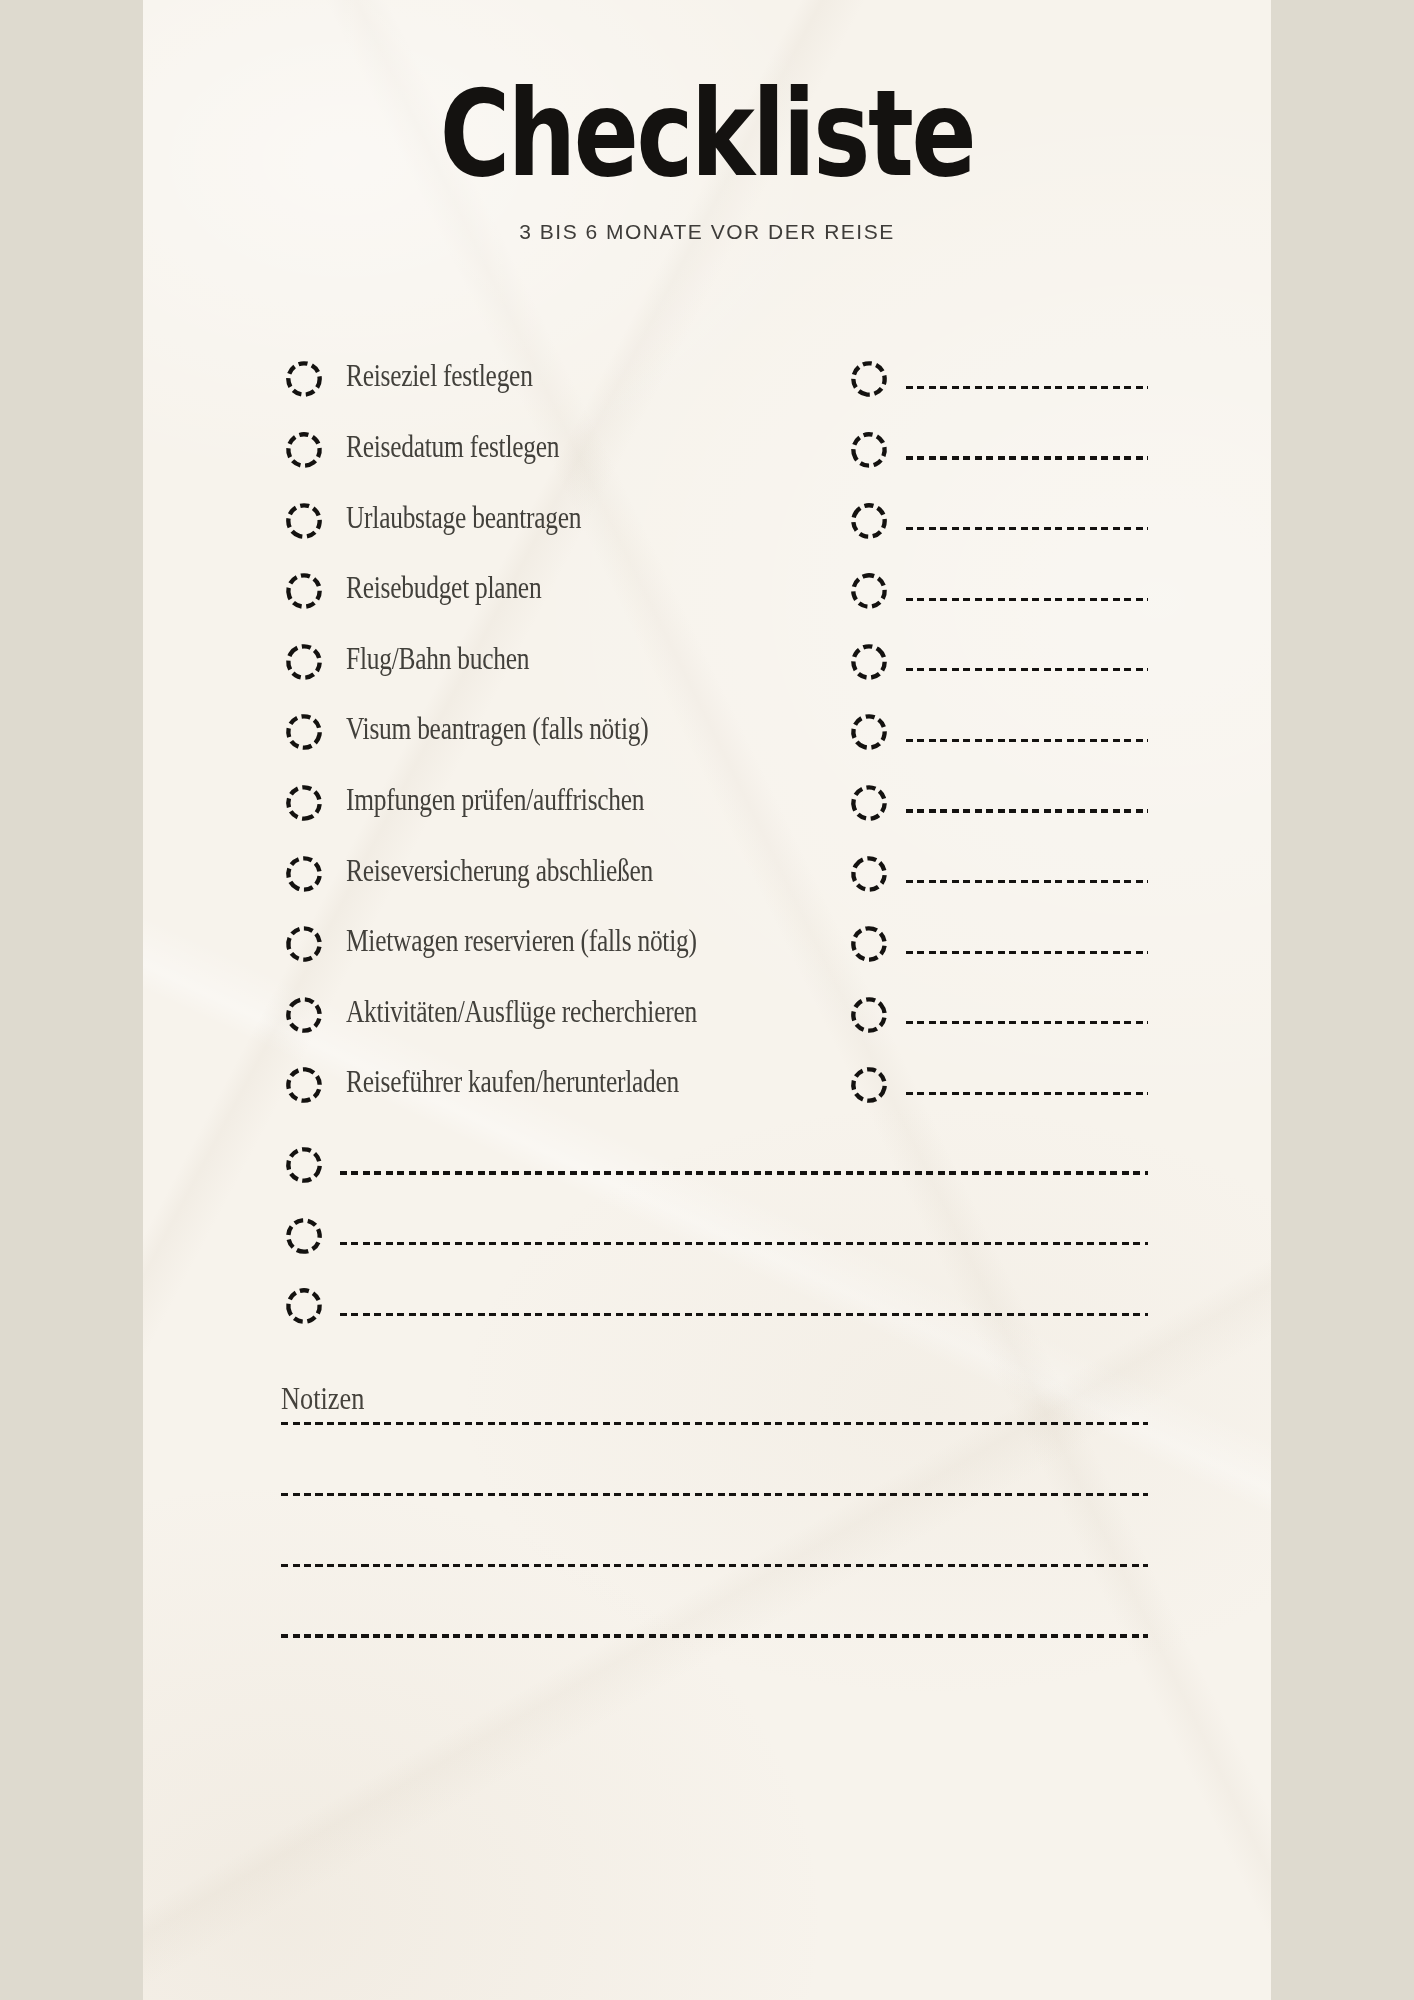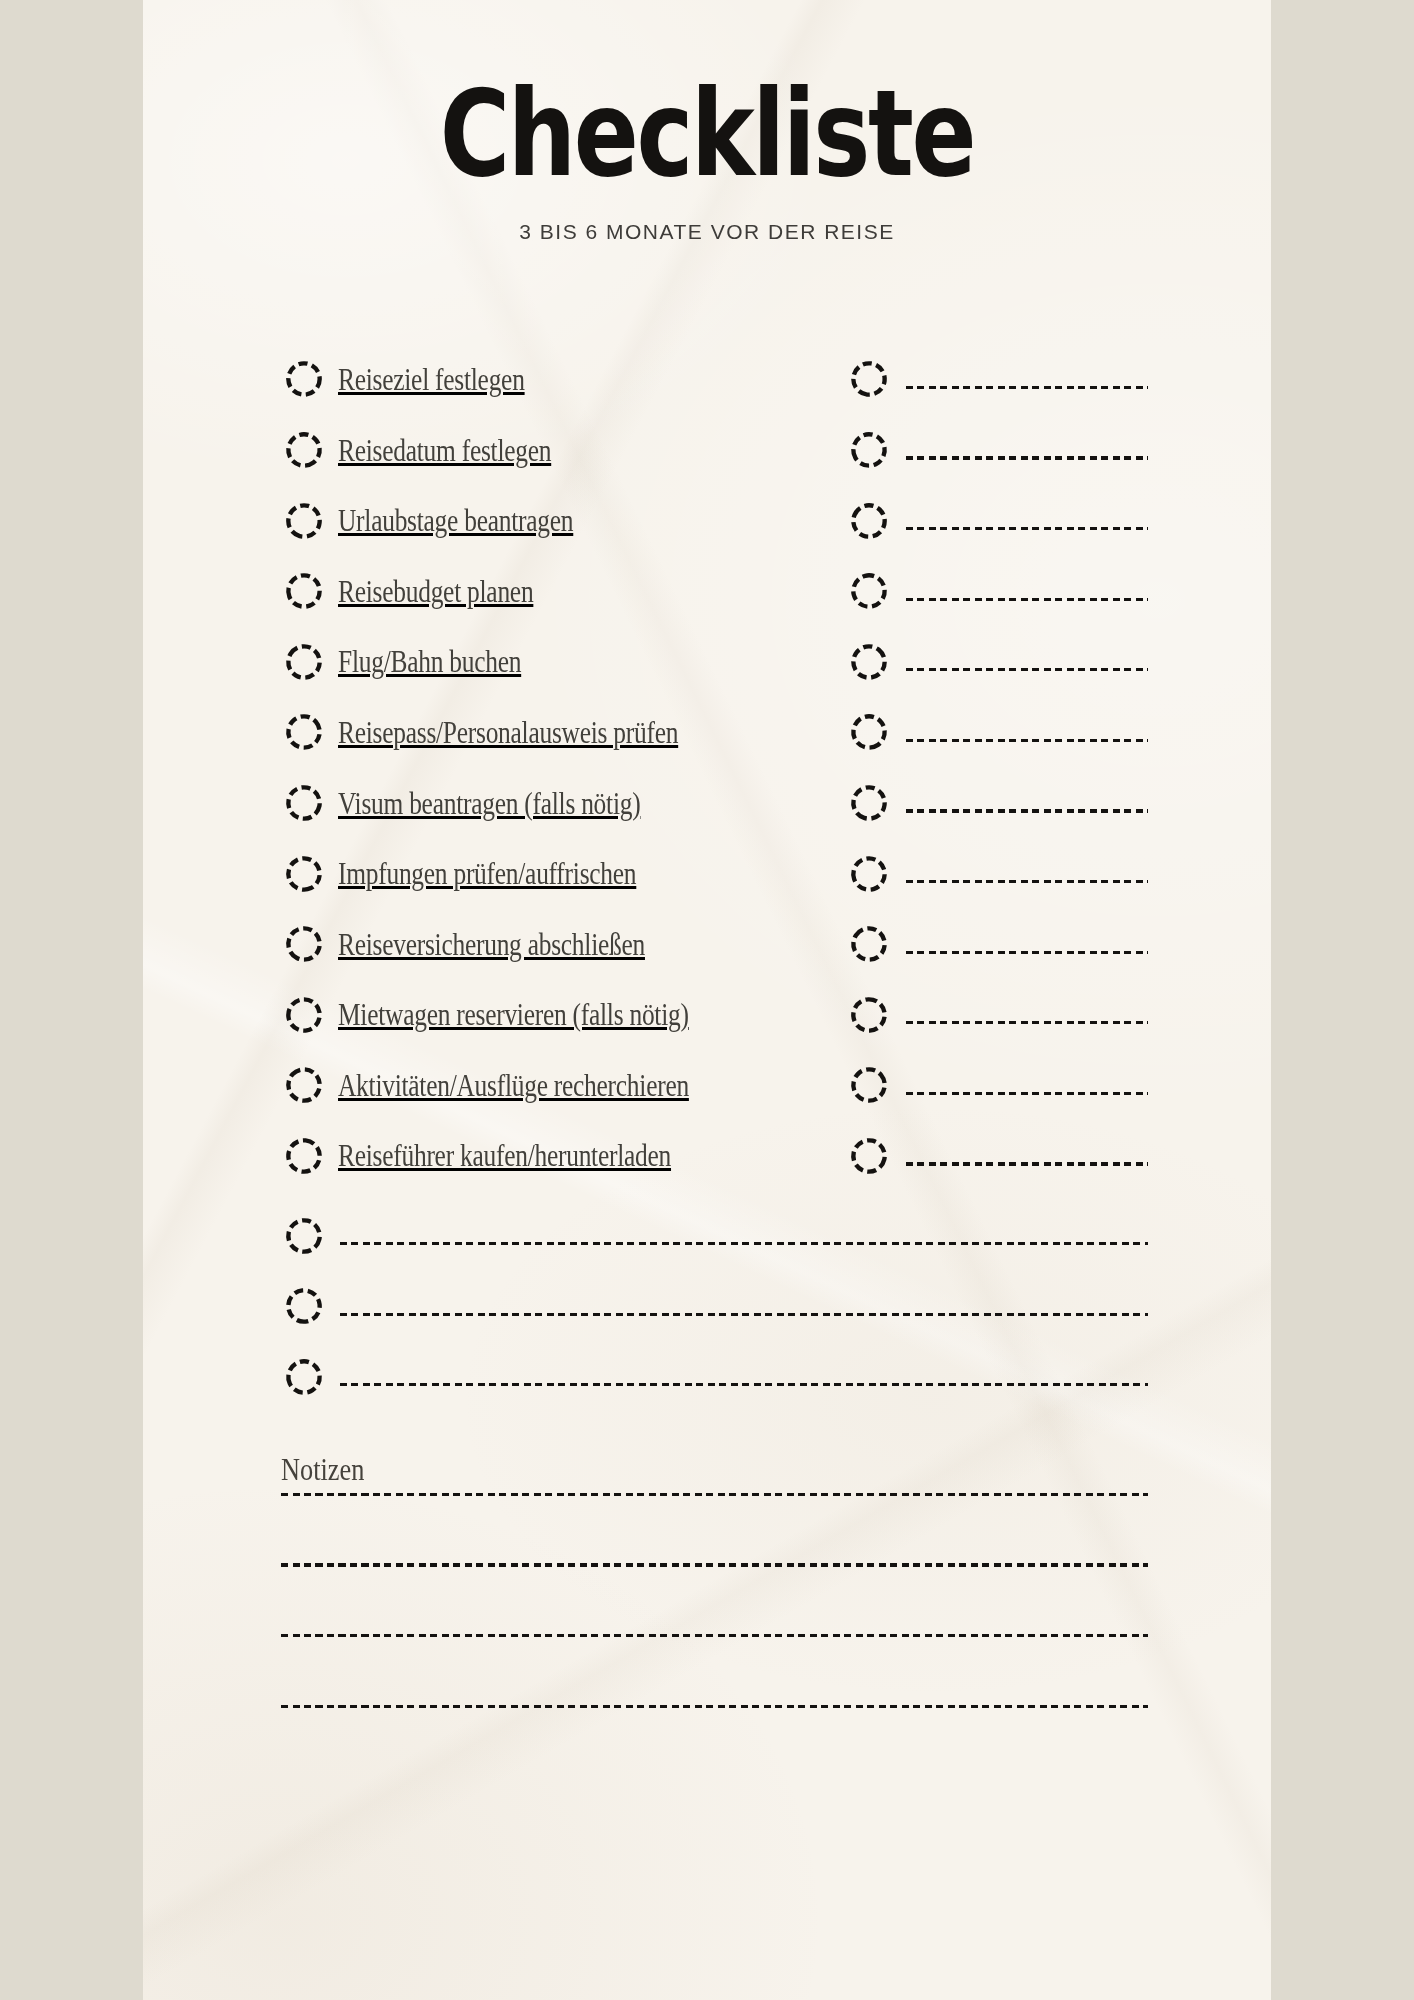--- a/index.html
+++ b/index.html
@@ -43,21 +43,21 @@
     margin-top:26px;
     font-family:"Liberation Sans", sans-serif;
     font-weight:300;
     font-size:21px;
     line-height:1.15;
     letter-spacing:1.5px;
     color:#3e3c39;
   }
   .rows { position:relative; margin:100px 123px 0 142px; }
   .row { display:flex; align-items:center; height:70.6px; }
-  .row .left  { display:flex; align-items:center; gap:15px; flex:0 0 565px; width:565px;text-decoration:underline; }
+  .row .left  { display:flex; gap:23px; flex:0 0 565px; width:565px; }
   .row .right { display:flex; align-items:center; gap:18px; flex:1; }
   .row.full   { gap:17px; }
   .row:not(.full) + .row.full { margin-top:9px; }
   svg.cb { width:38px; height:38px; flex:0 0 38px; color:var(--ink,#141210); }
   .label {
     font-size:31px;
     letter-spacing:-.3px;
     color:var(--text_color,#42403b);
     transform:scaleX(.82);
     transform-origin:left center;
@@ -161,34 +161,20 @@
     </div>
     <div class="right">
       <svg class="cb" viewBox="0 0 40 40" style="transform: rotate(309deg);">
         <circle cx="20" cy="20" r="16.5" fill="none" stroke="currentColor" stroke-width="4.6" stroke-dasharray="9.5 4.8"></circle>
       </svg>
       <div class="dline"></div>
     </div>
   </div>
 
 
-  <div class="row">
-    <div class="left">
-      <svg class="cb" viewBox="0 0 40 40" style="transform: rotate(318deg);">
-        <circle cx="20" cy="20" r="16.5" fill="none" stroke="currentColor" stroke-width="4.6" stroke-dasharray="9.5 4.8"></circle>
-      </svg>
-      <span class="label">Reisepass/Personalausweis prüfen</span>
-    </div>
-    <div class="right">
-      <svg class="cb" viewBox="0 0 40 40" style="transform: rotate(55deg);">
-        <circle cx="20" cy="20" r="16.5" fill="none" stroke="currentColor" stroke-width="4.6" stroke-dasharray="9.5 4.8"></circle>
-      </svg>
-      <div class="dline"></div>
-    </div>
-  </div>
 
   <div class="row">
     <div class="left">
       <svg class="cb" viewBox="0 0 40 40" style="transform: rotate(11deg);">
         <circle cx="20" cy="20" r="16.5" fill="none" stroke="currentColor" stroke-width="4.6" stroke-dasharray="9.5 4.8"></circle>
       </svg>
       <span class="label">Visum beantragen (falls nötig)</span>
     </div>
     <div class="right">
       <svg class="cb" viewBox="0 0 40 40" style="transform: rotate(108deg);">

